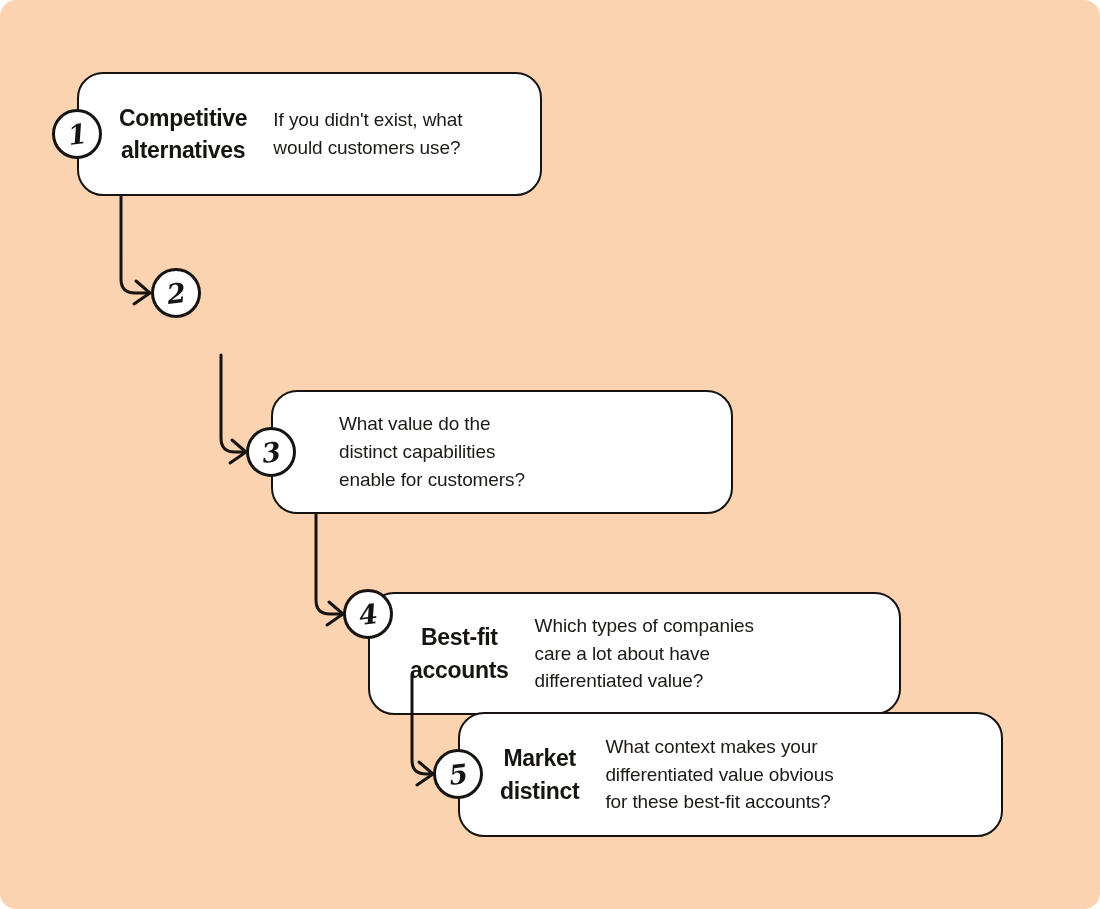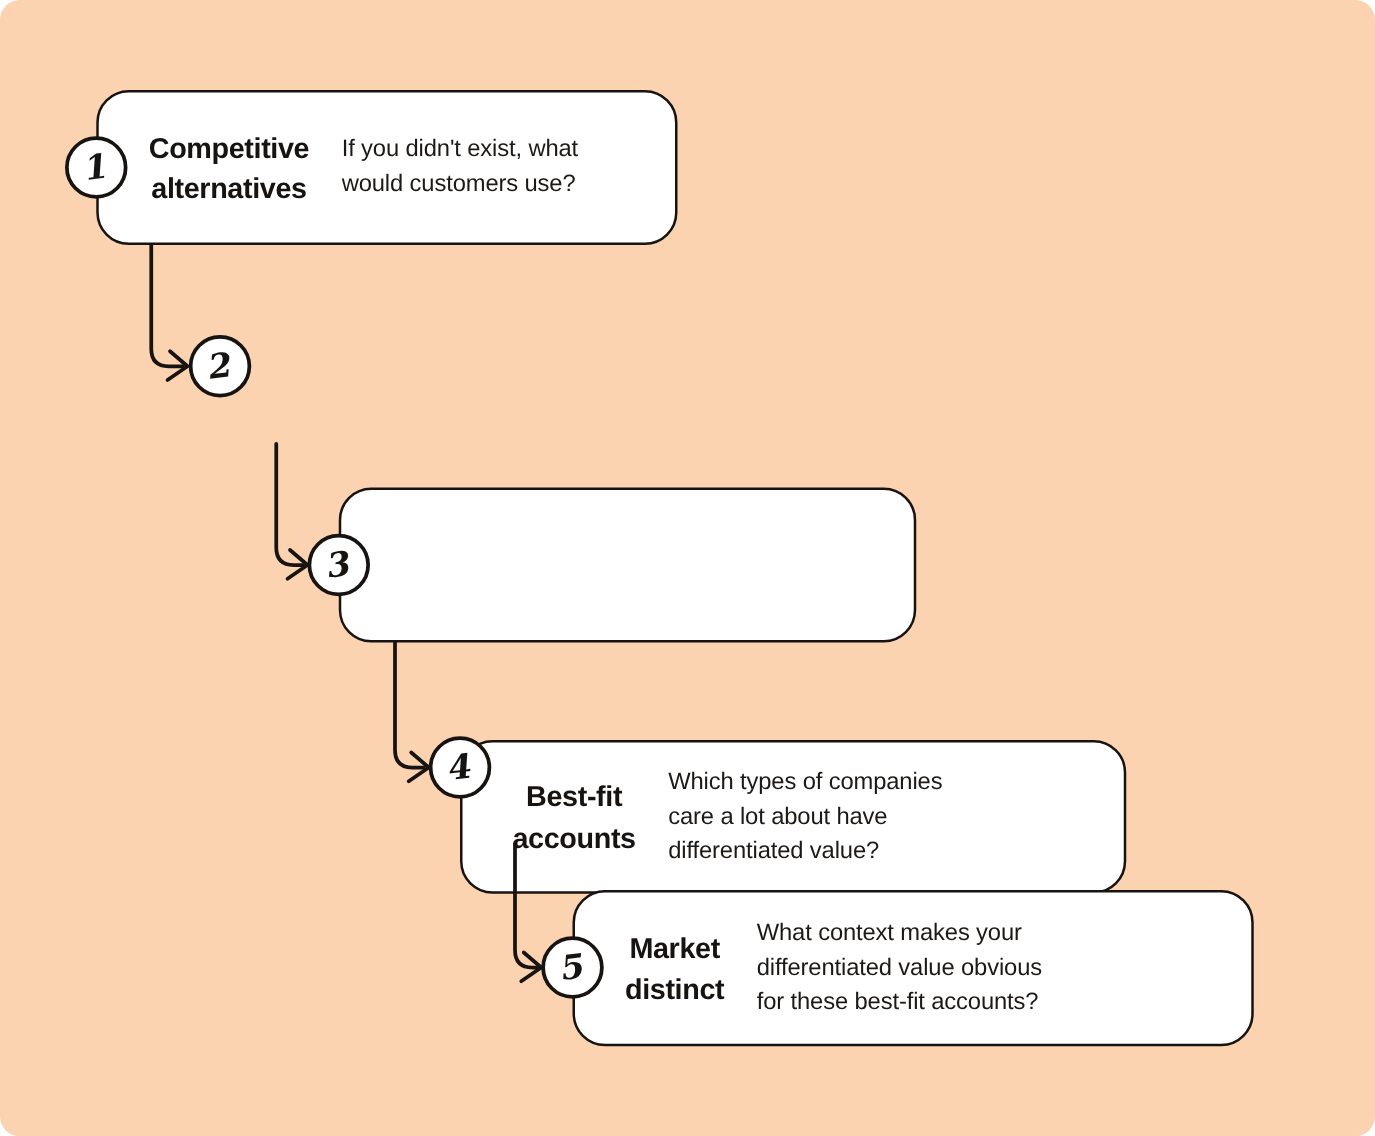--- a/index.html
+++ b/index.html
@@ -117,20 +117,23 @@
       </g>
     </svg>
 
     <div class="card card-1">
       <div class="card-title">Competitive
 alternatives</div>
       <div class="card-desc">If you didn't exist, what
 would customers use?</div>
     </div>
     <div class="card card-3">
+      <div class="card-desc">What value do the
+distinct capabilities
+enable for customers?</div>
     </div>
     <div class="card card-4">
       <div class="card-title">Best-fit
 accounts</div>
       <div class="card-desc">Which types of companies
 care a lot about have
 differentiated value?</div>
     </div>
     <div class="card card-5">
       <div class="card-title">Market

